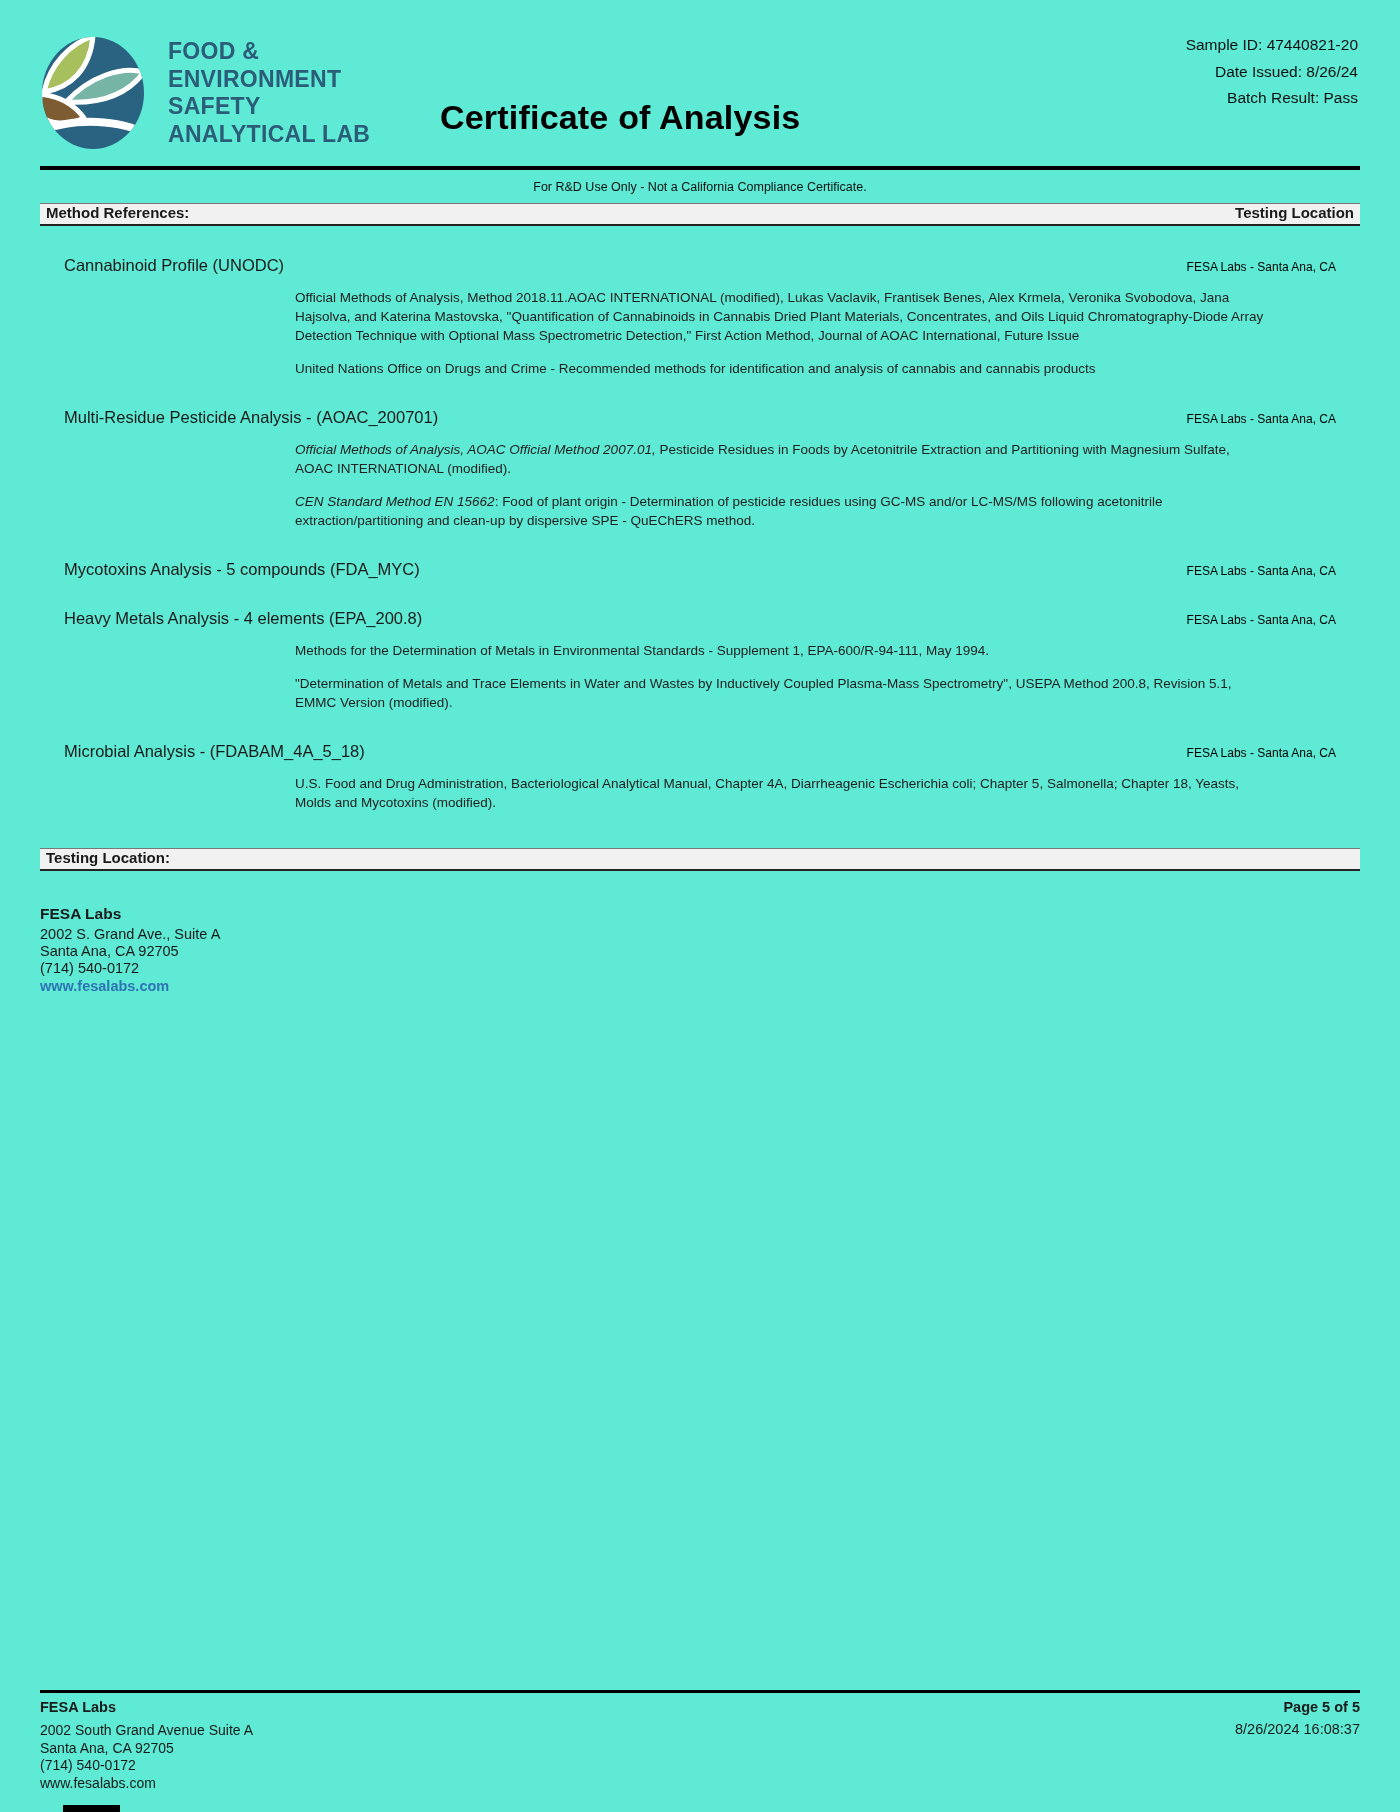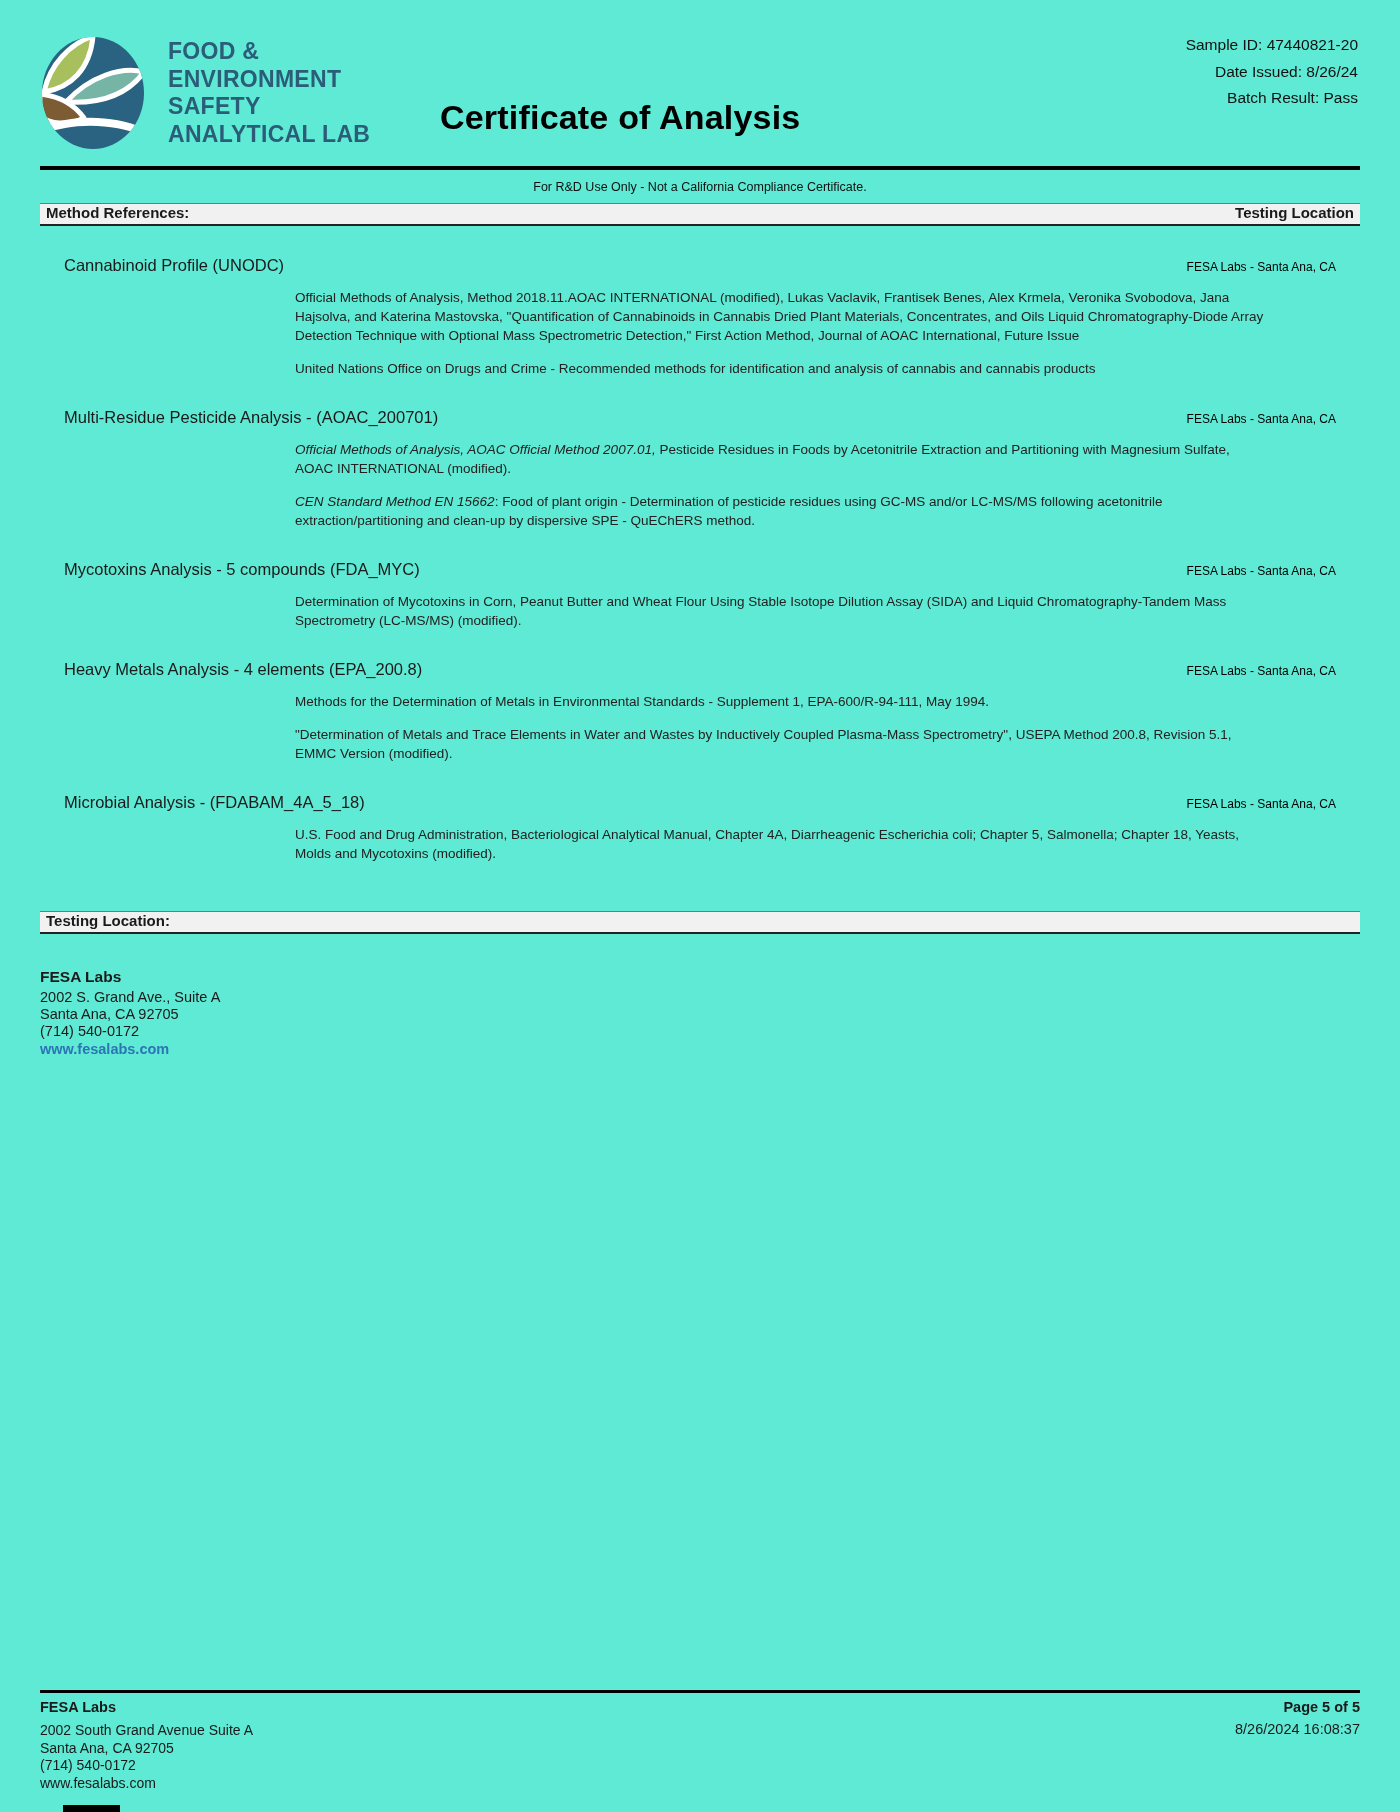--- a/index.html
+++ b/index.html
@@ -30,21 +30,21 @@
   .section { margin-top: 30px; }
   .sec-head { display: flex; justify-content: space-between; align-items: baseline; padding: 0 6px; }
   .sec-title { margin: 0; font-size: 16.5px; font-weight: normal; color: #1a1a1a; }
   .sec-loc { font-size: 12px; font-weight: normal; color: #000; white-space: nowrap; }
   .sec-body { margin-left: 237px; margin-top: 9px; max-width: 970px;
               font-size: 13.5px; line-height: 19px; color: #222; }
   .sec-body p { margin: 13px 0 14px 0; }
   .sec-body p:last-child { margin-bottom: 0; }
   .sec-body em { font-style: italic; }
 
-  .bar-testing { margin-top: 48px; justify-content: flex-start; }
+  .bar-testing { margin-top: 36px; justify-content: flex-start; }
 
   
   .address { padding: 0 40px; margin-top: 34px; font-size: 14.5px; line-height: 17px; }
   .addr-name { font-weight: bold; font-size: 15.5px; margin-bottom: 4px; }
   .link { color: #2e74b5; font-weight: bold; text-decoration: none; display: inline-block; margin-top: 1px; }
 
   
   .footer { position: absolute; top: 1690px; left: 40px; right: 40px;
             border-top: 3px solid #000; padding-top: 6px; }
   .footer-row { display: flex; justify-content: space-between; align-items: flex-start; }
@@ -122,23 +122,20 @@
         <p><em>Official Methods of Analysis, AOAC Official Method 2007.01,</em><span> Pesticide Residues in Foods by Acetonitrile Extraction and Partitioning with Magnesium Sulfate, AOAC INTERNATIONAL (modified).</span></p>
         <p><em>CEN Standard Method EN 15662</em><span>: Food of plant origin - Determination of pesticide residues using GC-MS and/or LC-MS/MS following acetonitrile extraction/partitioning and clean-up by dispersive SPE - QuEChERS method.</span></p>
       </div>
     </section>
 
     <section class="section">
       <div class="sec-head">
         <h2 class="sec-title">Mycotoxins Analysis - 5 compounds (FDA_MYC)</h2>
         <div class="sec-loc">FESA Labs - Santa Ana, CA</div>
       </div>
-      <div class="sec-body">
-        <p><em></em><span>Determination of Mycotoxins in Corn, Peanut Butter and Wheat Flour Using Stable Isotope Dilution Assay (SIDA) and Liquid Chromatography-Tandem Mass Spectrometry (LC-MS/MS) (modified).</span></p>
-      </div>
     </section>
 
     <section class="section">
       <div class="sec-head">
         <h2 class="sec-title">Heavy Metals Analysis - 4 elements (EPA_200.8)</h2>
         <div class="sec-loc">FESA Labs - Santa Ana, CA</div>
       </div>
       <div class="sec-body">
         <p><em></em><span>Methods for the Determination of Metals in Environmental Standards - Supplement 1, EPA-600/R-94-111, May 1994.</span></p>
         <p><em></em><span>"Determination of Metals and Trace Elements in Water and Wastes by Inductively Coupled Plasma-Mass Spectrometry", USEPA Method 200.8, Revision 5.1, EMMC Version (modified).</span></p>

